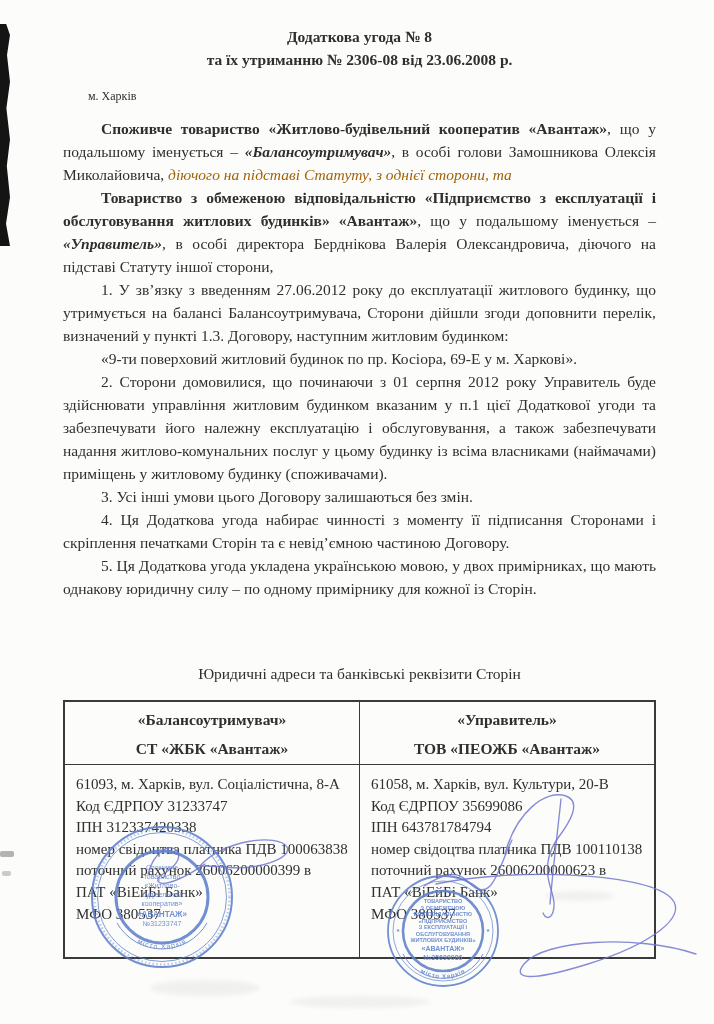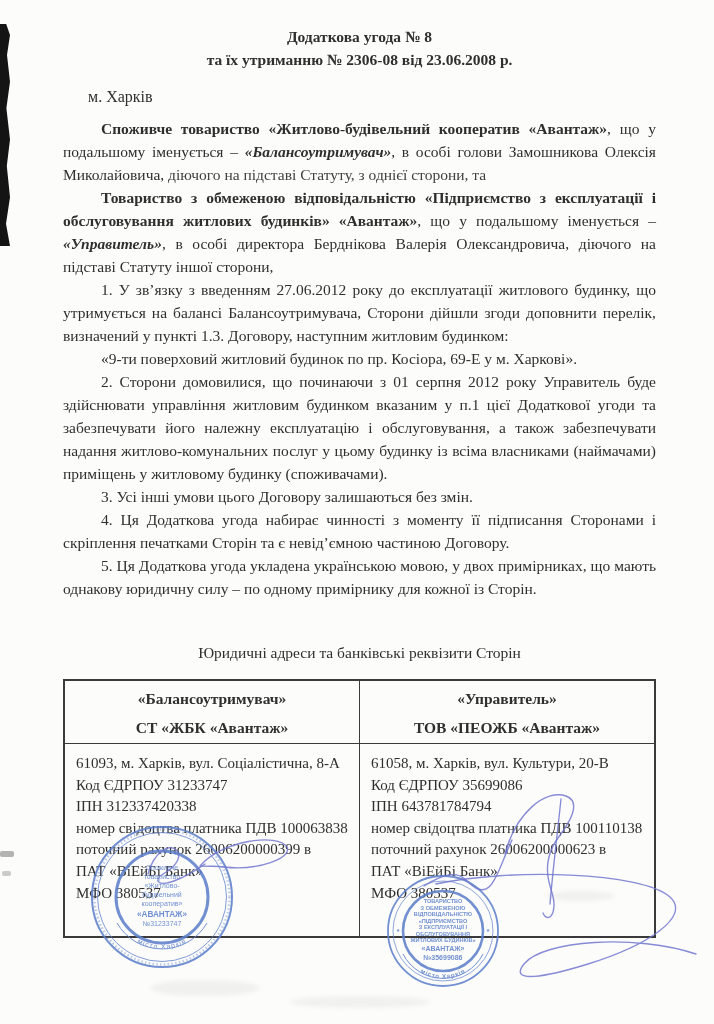--- a/index.html
+++ b/index.html
@@ -18,28 +18,28 @@
     position:absolute;left:0;top:24px;width:10px;height:222px;background:#141414;
     clip-path:polygon(0 0,62% 0,100% 5%,70% 14%,100% 26%,64% 38%,100% 52%,68% 64%,100% 78%,60% 90%,100% 100%,0 100%);
   }
   .edge-mark{position:absolute;background:#5a5a5a;opacity:.45;border-radius:2px;}
   .smudge{position:absolute;background:#6e6e6e;opacity:.08;border-radius:50%;filter:blur(2px);}
   .page{
     position:absolute;left:0;top:0;right:0;bottom:0;
     padding:25px 58px 0 63px;box-sizing:border-box;
   }
   .doc-title{ text-align:center;font-weight:bold;font-size:15.5px;line-height:23px;}
-  .place-date{display:flex;justify-content:space-between;margin-top:14px;font-size:16px;line-height:23px;align-items:center;}
+  .place-date{display:flex;justify-content:space-between;margin-top:14px;font-size:12px;line-height:23px;align-items:center;}
   .place-date .place{margin-left:25px;}
   .place-date .date{margin-right:24px;}
   .body-text p{margin:0;font-size:15.5px;line-height:23px;text-align:justify;text-indent:38px;}
   .body-text{margin-top:9px;}
   .body-text .nojust{text-align:left;}
-  span.light{color:#404040;}
-  .req-heading{text-align:center;font-size:15.5px;line-height:23px;margin-top:41px;}
+  span.light{color:#a16207;font-style:italic;}
+  .req-heading{text-align:center;font-size:15.5px;line-height:23px;margin-top:62px;}
   table.req{
     width:100%;border-collapse:collapse;margin-top:15px;
     border:2px solid #3a3a3a;table-layout:fixed;
   }
   table.req td{border:1.5px solid #3a3a3a;vertical-align:top;}
   td.hdr{ text-align:center;font-weight:bold;font-size:15.5px;padding:9px 2px 6px 2px;}
   td.hdr .role{margin-bottom:11px;}
   td.body-cell{height:193px;padding:9px 8px 8px 11px;box-sizing:border-box;}
   .cell-flex{display:flex;flex-direction:column;justify-content:space-between;height:100%;}
   .addr-line{font-size:15px;line-height:21.6px;white-space:nowrap;}

